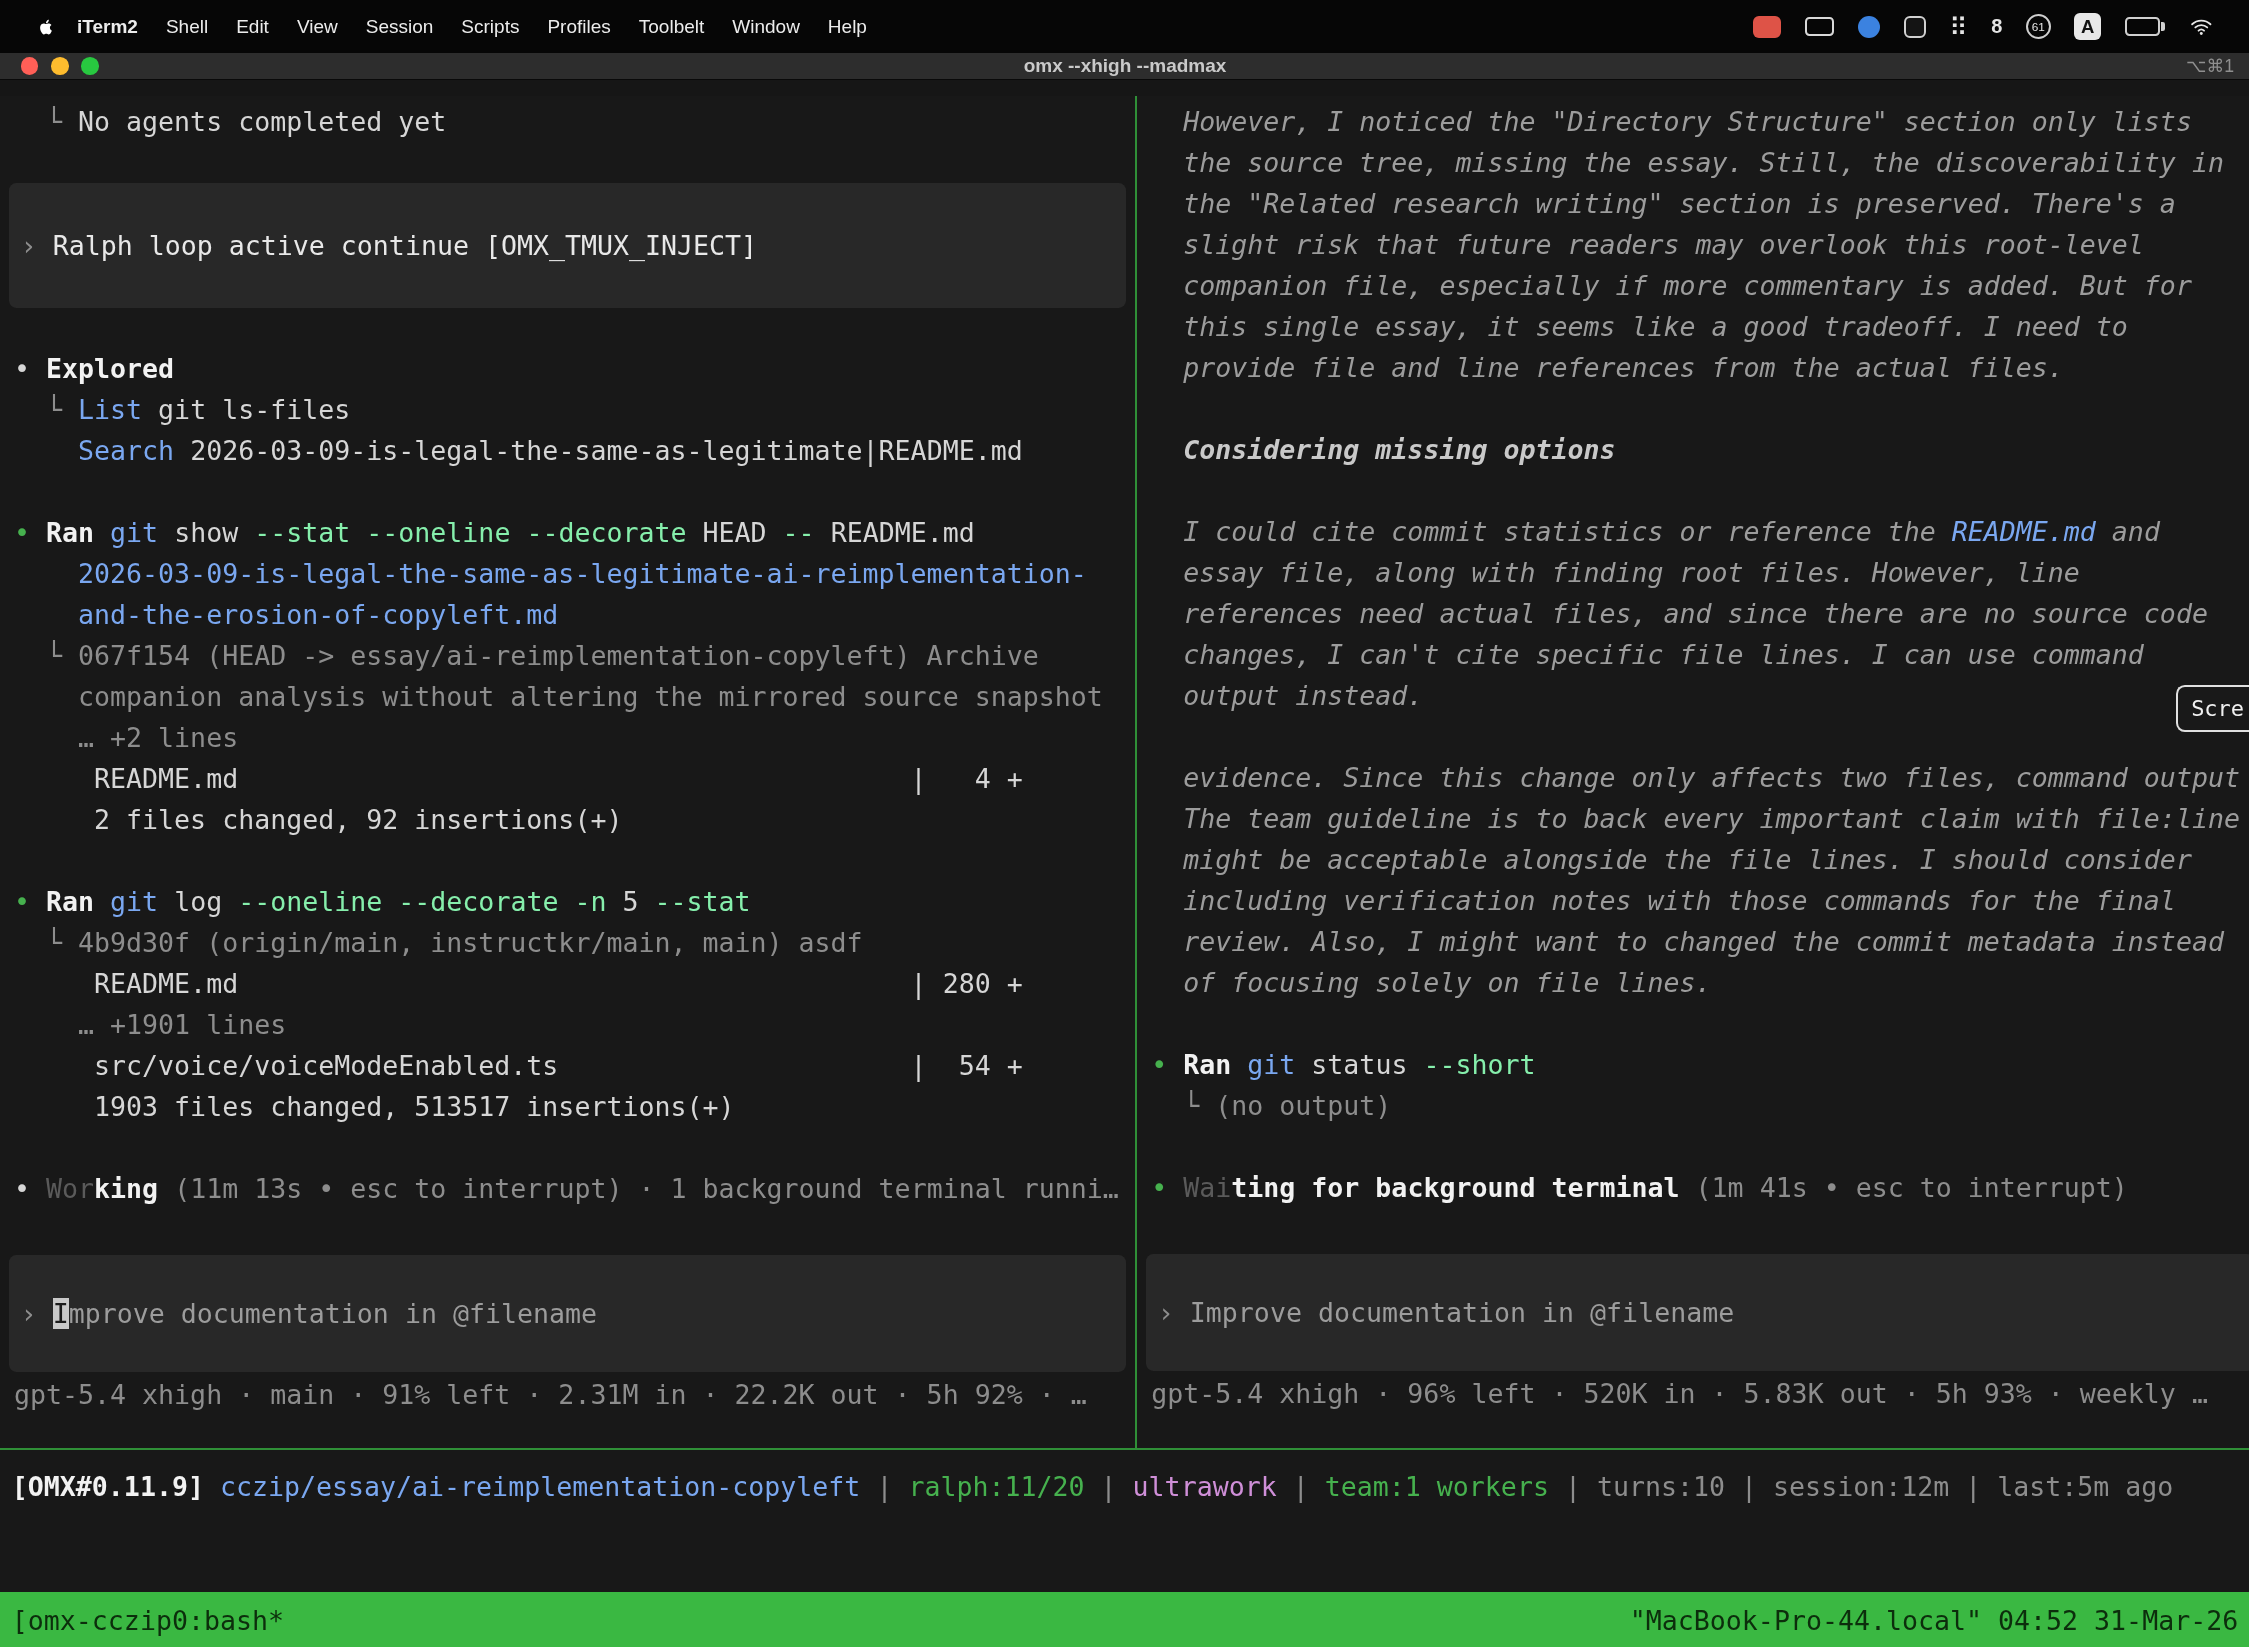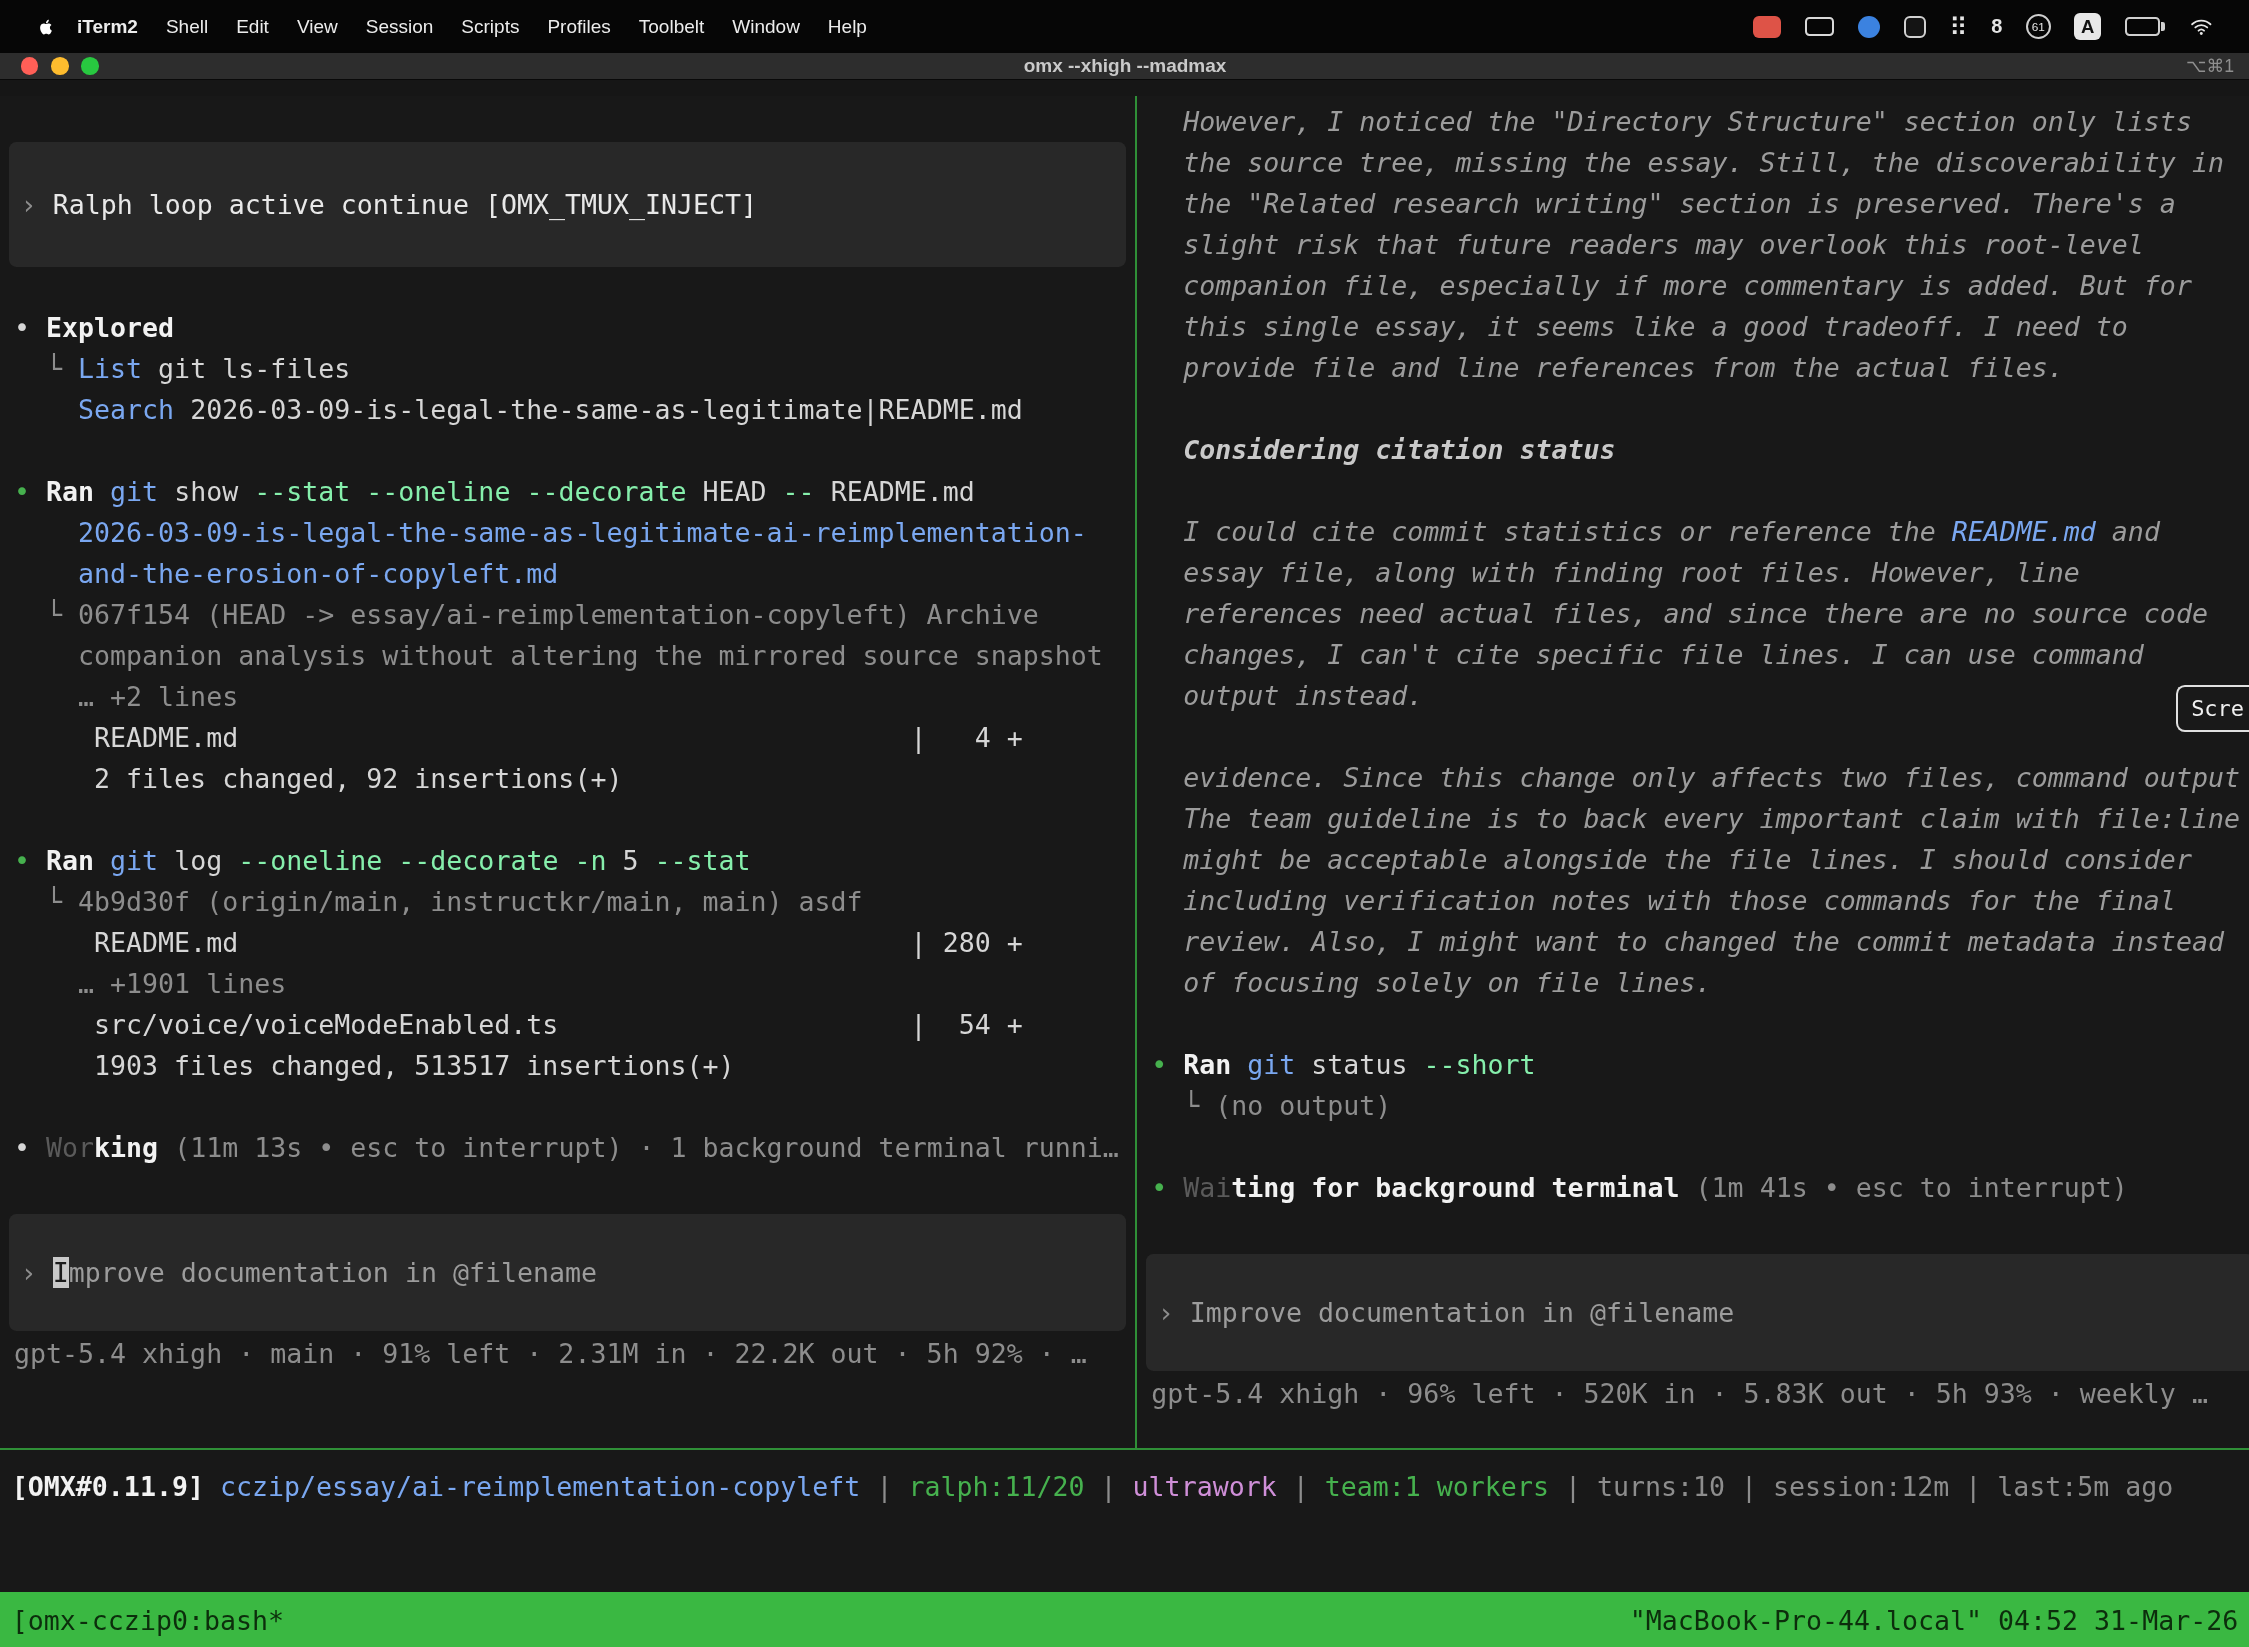--- a/index.html
+++ b/index.html
@@ -143,20 +143,23 @@
     <span class="light green"></span>
   </div>
   <div class="win-title">omx --xhigh --madmax</div>
   <div class="win-shortcut">⌥⌘1</div>
 </div>
 
 <div class="terminal">
   <div class="panes">
 
     <div class="pane left">
+      <div>
+          <div class="tline"><span class="gy">  └ </span><span class="w">No agents completed yet</span></div>
+        </div>
       <div class="inject-box">
         <span class="chev">› </span><span class="txt">Ralph loop active continue [OMX_TMUX_INJECT]</span>
       </div>
       <div>
           <div class="tline"><span class="w">• </span><span class="bw">Explored</span></div>
           <div class="tline"><span class="gy">  └ </span><span class="b">List</span><span class="w"> git ls-files</span></div>
           <div class="tline"><span class="w">    </span><span class="b">Search</span><span class="w"> 2026-03-09-is-legal-the-same-as-legitimate|README.md</span></div>
           <div class="tline"></div>
           <div class="tline"><span class="g">• </span><span class="bw">Ran</span><span class="w"> </span><span class="b">git</span><span class="w"> show </span><span class="r">--stat --oneline --decorate</span><span class="w"> HEAD </span><span class="r">--</span><span class="w"> README.md</span></div>
           <div class="tline"><span class="b">    2026-03-09-is-legal-the-same-as-legitimate-ai-reimplementation-</span></div>
@@ -187,21 +190,21 @@
     <div class="pane right reason">
       <div>
           <div class="tline"><span>  However, I noticed the "Directory Structure" section only lists</span></div>
           <div class="tline"><span>  the source tree, missing the essay. Still, the discoverability in</span></div>
           <div class="tline"><span>  the "Related research writing" section is preserved. There's a</span></div>
           <div class="tline"><span>  slight risk that future readers may overlook this root-level</span></div>
           <div class="tline"><span>  companion file, especially if more commentary is added. But for</span></div>
           <div class="tline"><span>  this single essay, it seems like a good tradeoff. I need to</span></div>
           <div class="tline"><span>  provide file and line references from the actual files.</span></div>
           <div class="tline"></div>
-          <div class="tline"><span>  </span><span class="bih">Considering citation status</span></div>
+          <div class="tline"><span>  </span><span class="bih">Considering missing options</span></div>
           <div class="tline"></div>
           <div class="tline"><span>  I could cite commit statistics or reference the </span><span class="lb">README.md</span><span> and</span></div>
           <div class="tline"><span>  essay file, along with finding root files. However, line</span></div>
           <div class="tline"><span>  references need actual files, and since there are no source code</span></div>
           <div class="tline"><span>  changes, I can't cite specific file lines. I can use command</span></div>
           <div class="tline"><span>  output instead.</span></div>
           <div class="tline"></div>
           <div class="tline"><span>  evidence. Since this change only affects two files, command output</span></div>
           <div class="tline"><span>  The team guideline is to back every important claim with file:line</span></div>
           <div class="tline"><span>  might be acceptable alongside the file lines. I should consider</span></div>

